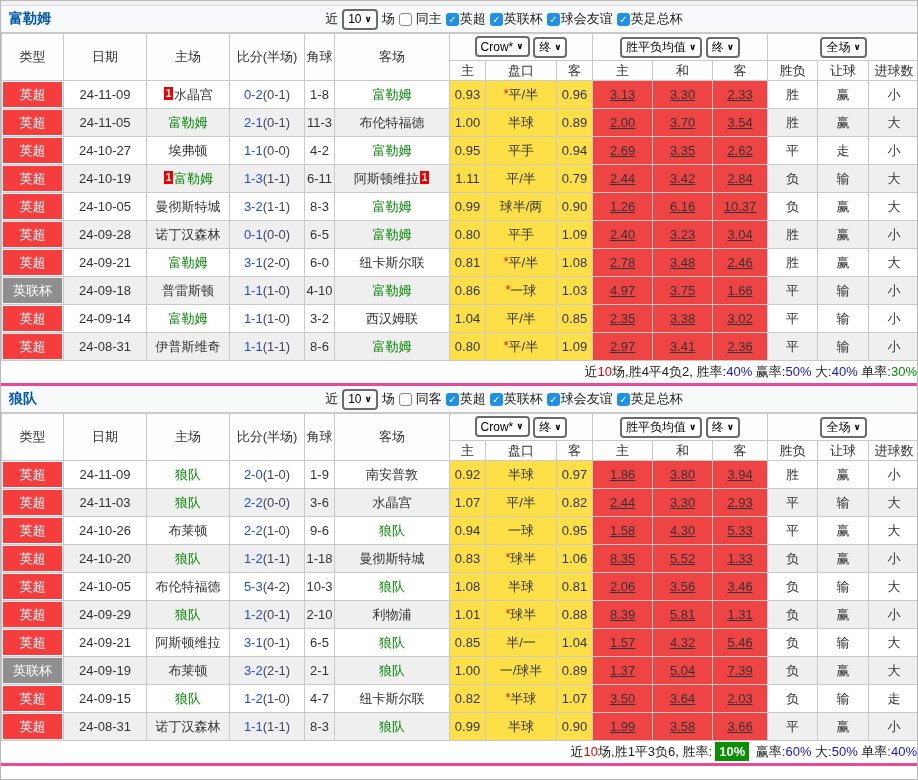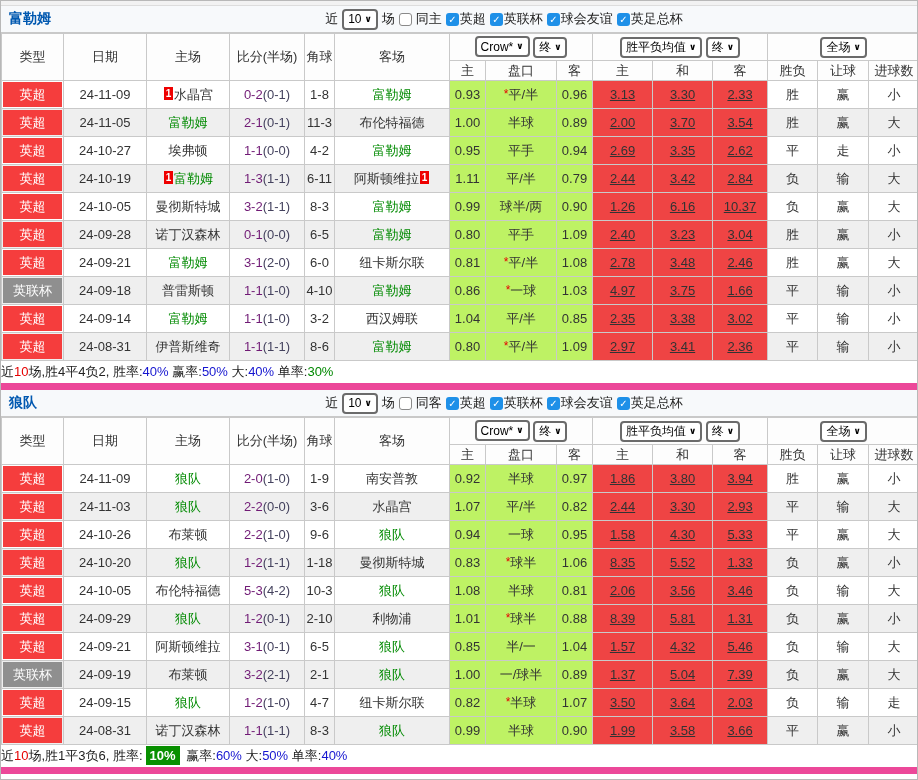--- a/index.html
+++ b/index.html
@@ -25,35 +25,35 @@
   .cb.checked{background:#1e90e8;color:#fff;}
   .cb.unchecked{background:#fff;border:1px solid #8a8a8a;}
   .league{display:inline-flex;align-items:center;gap:1px;}
   
   table.grid{border-collapse:collapse;table-layout:fixed;width:918px;font-size:13px;}
   .grid th,.grid td{border:1px solid #c9c9c9;text-align:center;padding:0;white-space:nowrap;overflow:hidden;color:#333;}
   .grid thead .h1 th{height:26px;font-weight:normal;background:#fdfdfd;}
   .grid thead .h2 th{height:19px;font-weight:normal;background:#fdfdfd;}
   .grid tbody td{height:27px;}
   .grid tbody tr:nth-child(even) td{background:#efefef;}
-  .grid tbody tr td.bg-cream{background:#bef264;}
+  .grid tbody tr td.bg-cream{background:#fde047;}
   .grid tbody tr td.bg-blue{background:#ef4444;text-decoration:underline;}
   .type-wrap{display:flex;align-items:center;justify-content:center;height:25px;margin:1px;color:#fff;font-size:13px;}
   .type-red{background:#f53d3d;}
   .type-gray{background:#8f8f8f;}
   .hl{color:#008a00;}
-  .score{color:#701a75;}
+  .score{color:#1d4ed8;}
   .half{color:#44425e;}
   .badge1{display:inline-block;background:#ee0000;color:#fff;font-size:10px;font-weight:bold;width:9px;height:13px;
           line-height:13px;text-align:center;vertical-align:2px;margin:0 1px;}
   .star{color:#e60000;font-size:12px;vertical-align:1px;}
   .c-r{color:#e60000;} .c-b{color:#1515d0;} .c-g{color:#008800;}
   .avg-mid{color:#6a80d4;} .num{color:#363646;}
   
-  .summary{height:22px;line-height:22px;text-align:left;font-size:13px;color:#222;border-bottom:7px solid #ec4899;background:#fff;}
+  .summary{height:22px;line-height:22px;text-align:right;font-size:13px;color:#222;border-bottom:3px solid #ec4899;background:#fff;}
   .seg-red{color:#e60000;} .seg-blue{color:#1515d0;} .seg-green{color:#008800;}
   .seg-greenbadge{background:#089000;color:#fff;font-weight:bold;padding:2px 4px;margin:0 3px;}
 </style>
 </head>
 <body>
 
 <div class="page">
   <div class="top-strip"></div>
 
 

